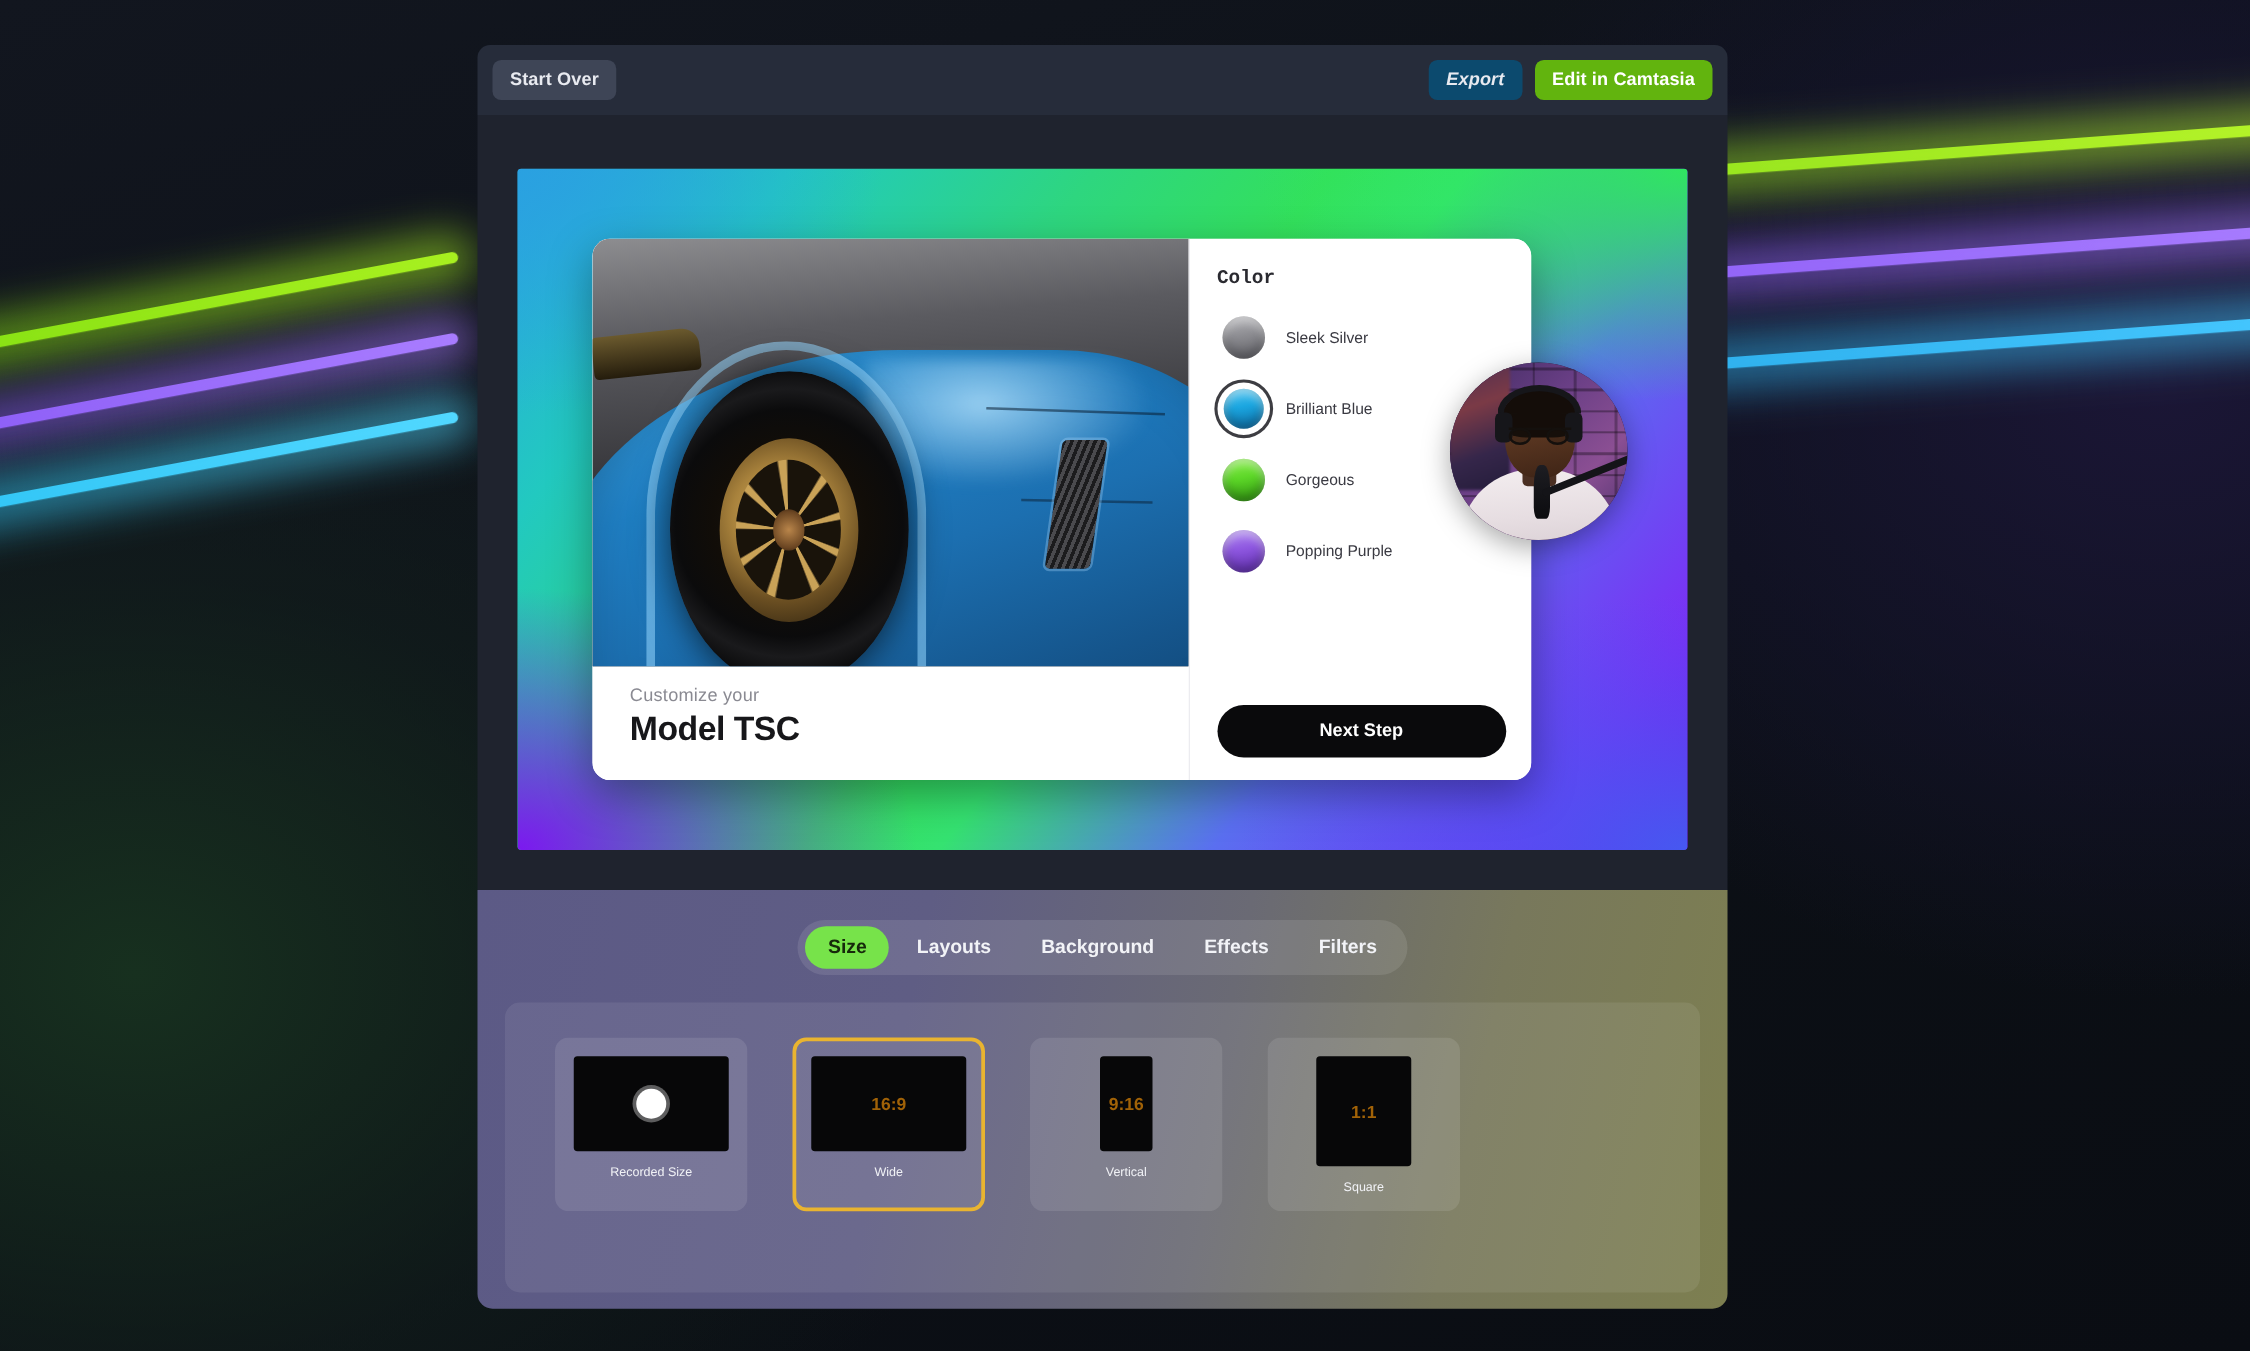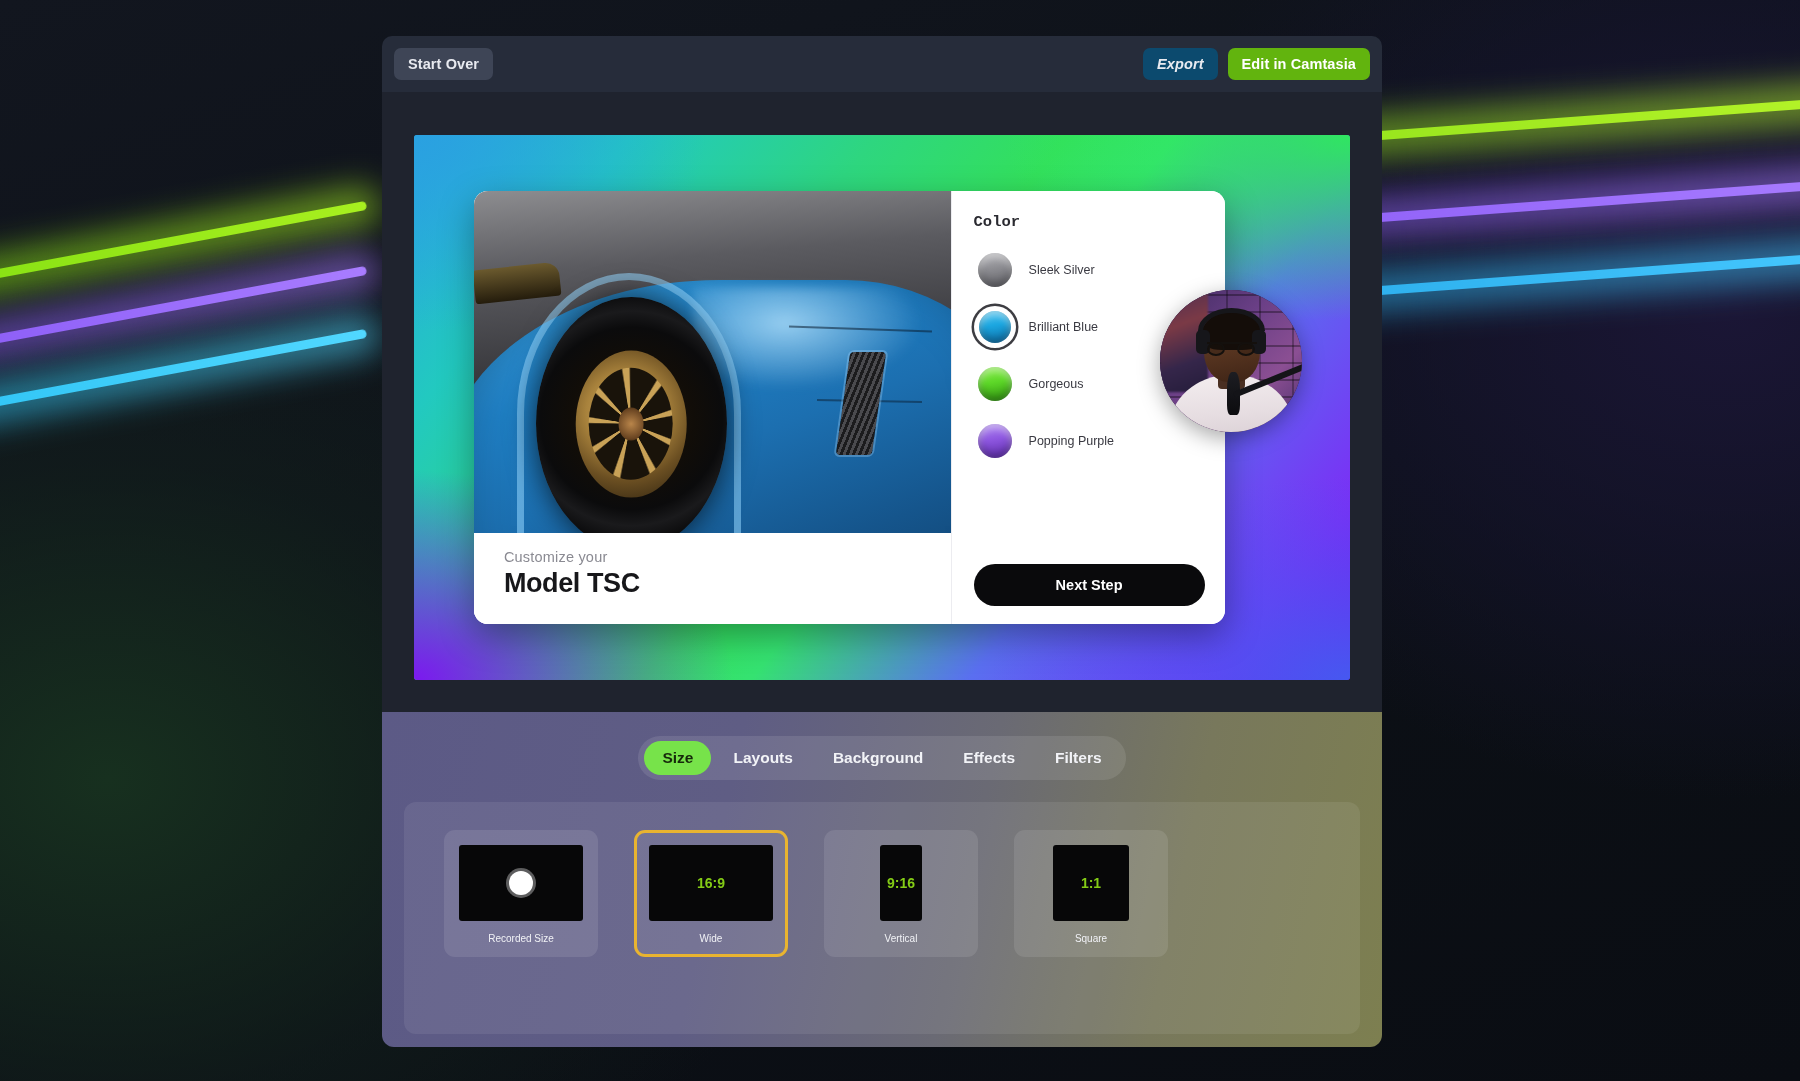--- a/index.html
+++ b/index.html
@@ -446,22 +446,22 @@
     cursor: pointer;
   }
   .size-card.selected { border-color: #e9b430; background: rgba(255,255,255,.08); }
   .thumb {
     background: #070708;
     display: flex; align-items: center; justify-content: center;
     border-radius: 3px;
   }
   .thumb.landscape { width: 124px; height: 76px; }
   .thumb.portrait  { width: 42px;  height: 76px; }
-  .thumb.square    { width: 76px;  height: 76px; }
-  .thumb-text { color: #84cc16; font-size: 14px; font-weight: 600; }
+  .thumb.square    { width: 76px;  height: 88px; }
+  .thumb-text { color: #a16207; font-size: 14px; font-weight: 600; }
   .rec-dot {
     width: 24px; height: 24px; border-radius: 50%;
     background: #ffffff;
     box-shadow: 0 0 0 3px rgba(255,255,255,.35);
   }
   .size-label { margin-top: 12px; font-size: 10px; color: #f1f2f6; }
 </style>
 </head>
 <body>
 

